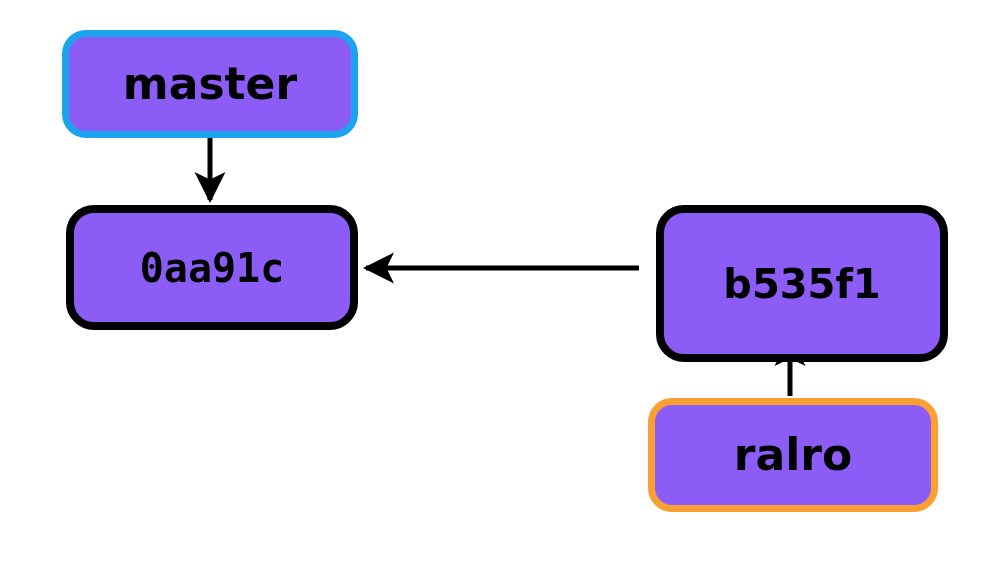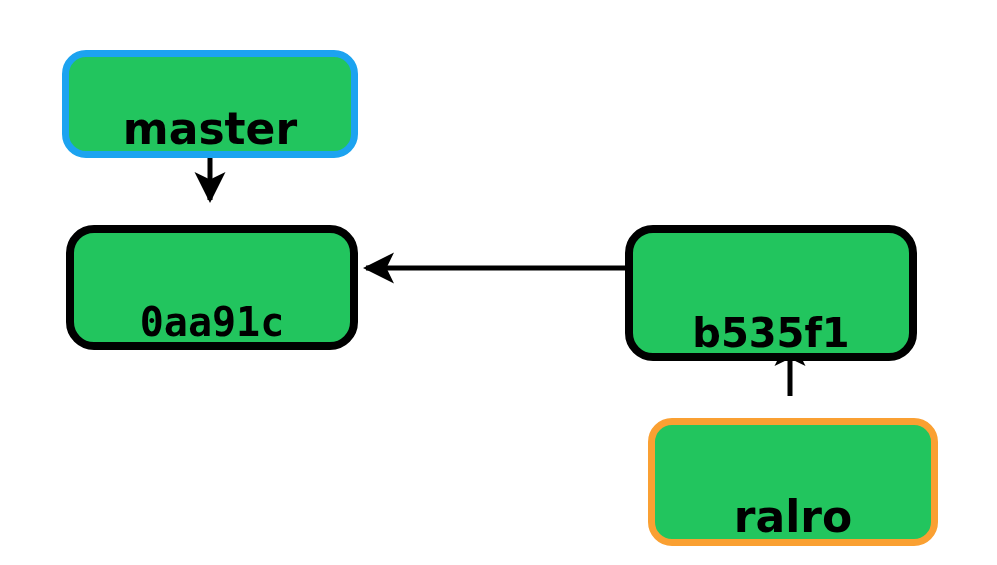--- a/index.html
+++ b/index.html
@@ -17,26 +17,25 @@
   #edge-layer {
     position: absolute;
     left: 0;
     top: 0;
     width: 997px;
     height: 565px;
   }
   .node {
     position: absolute;
     box-sizing: border-box;
-    background: #22c55e;
+    background: #8b5cf6;
     display: flex;
-    align-items: flex-end;
+    align-items: center;
     justify-content: center;
     border-style: solid;
-    margin-top: 20px;
   }
   .node-label {
     color: #000000;
     font-weight: bold;
     line-height: 1;
     white-space: nowrap;
   }
   
   .node.ref {
     border-width: 7px;
@@ -82,21 +81,21 @@
   </svg>
 
   <div class="node ref" style="left:62px; top:30px; width:296px; height:108px; border-color:#1CA3F0;">
     <span class="node-label">master</span>
   </div>
 
   <div class="node commit mono" style="left:66px; top:205px; width:292px; height:125px;">
     <span class="node-label">0aa91c</span>
   </div>
 
-  <div class="node commit sans" style="left:625px; top:205px; width:292px; height:136px;">
+  <div class="node commit sans" style="left:656px; top:205px; width:292px; height:157px;">
     <span class="node-label">b535f1</span>
   </div>
 
-  <div class="node ref" style="left:648px; top:398px; width:290px; height:128px; border-color:#FAA032;">
+  <div class="node ref" style="left:648px; top:398px; width:290px; height:114px; border-color:#FAA032;">
     <span class="node-label">ralro</span>
   </div>
 
 </div>
 
 </body></html>

